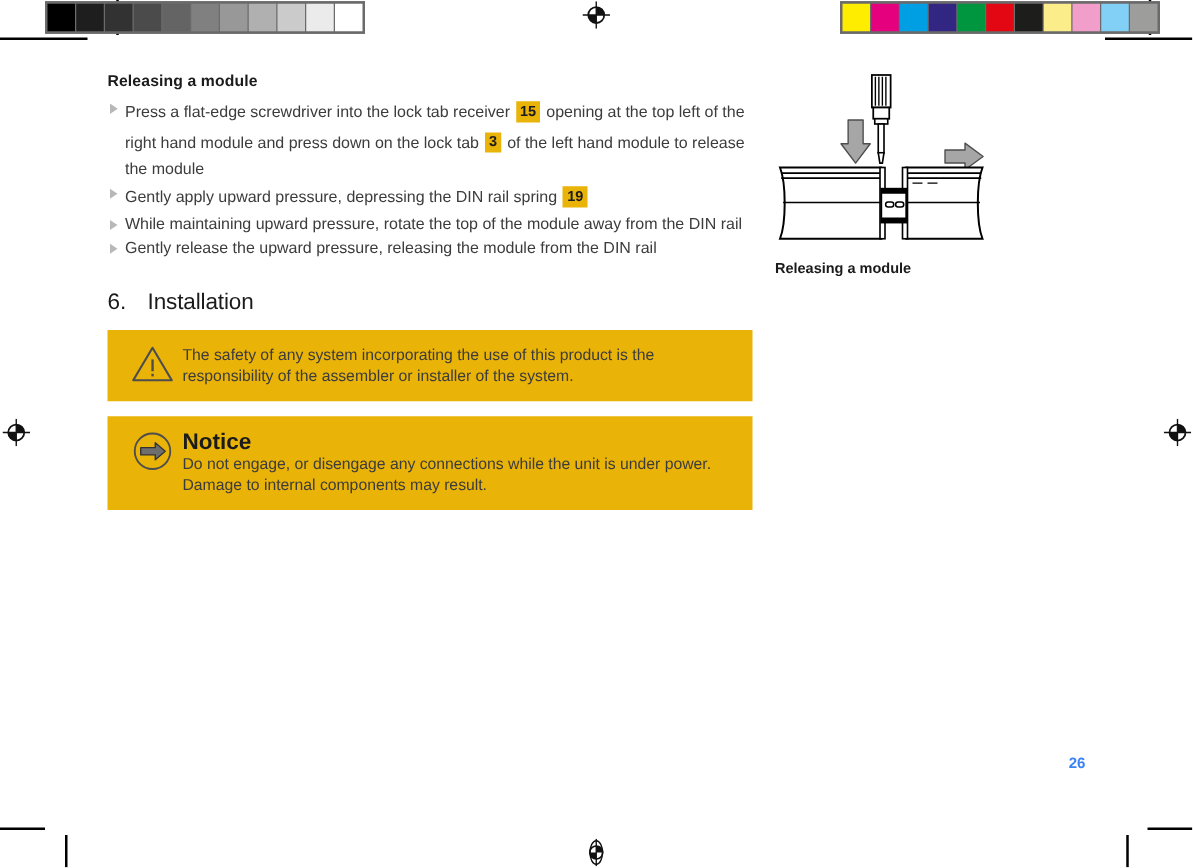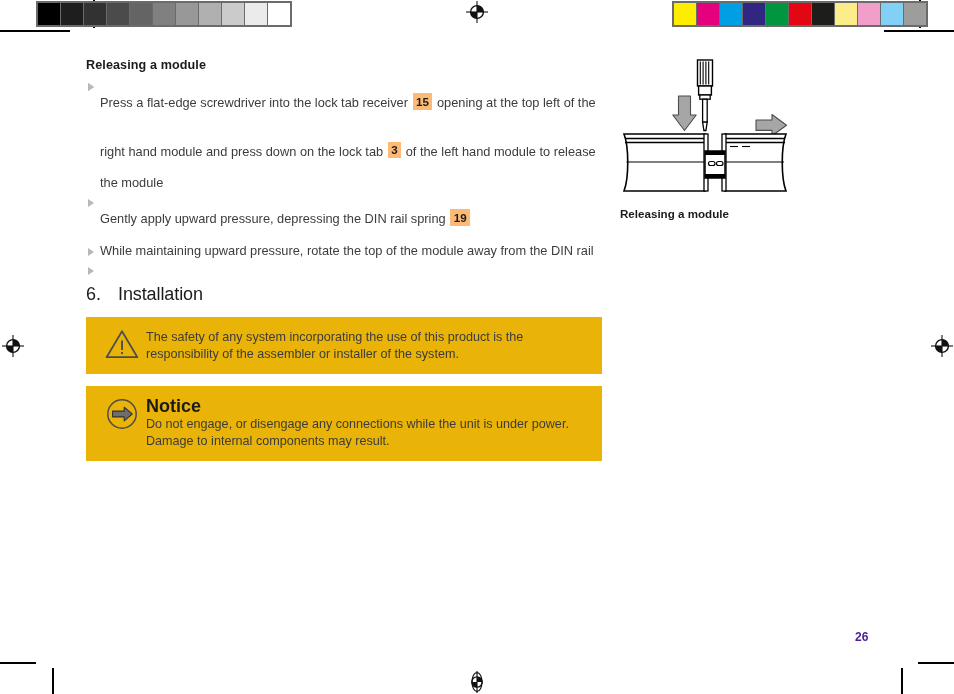--- a/index.html
+++ b/index.html
@@ -84,27 +84,27 @@
     left: 2px;
     top: 5.5px;
     width: 0;
     height: 0;
     border-top: 4.3px solid transparent;
     border-bottom: 4.3px solid transparent;
     border-left: 6.6px solid #b8b8b8;
   }
   .badge {
     display: inline-block;
-    background: #fdba74;
+    background: #eab308;
     color: #1b1b1b;
     font-weight: bold;
     font-size: 11.6px;
     line-height: 13px;
     padding: 1.5px 3.5px 2px 3.5px;
-    margin: 16px 1px;
+    margin: 4px 1px;
     vertical-align: 1px;
   }
 
   
   .chapter {
     margin: 23px 0 12px 0;
     font-size: 18px;
     font-weight: normal;
     color: #1b1b1b;
     letter-spacing: -0.1px;
@@ -157,24 +157,24 @@
     font-size: 11.6px;
     font-weight: bold;
     color: #1b1b1b;
     margin-top: 5px;
   }
 
   
   .folio {
     position: absolute;
     left: 855px;
-    top: 630px;
+    top: 603px;
     font-size: 12px;
     font-weight: bold;
-    color: #4c1d95;
+    color: #3b82f6;
   }
 </style>
 </head>
 <body>
 
 <div id="page">
 
   <div class="crop-line-h" style="left:0px;  top:30px;  width:70px;"></div>
   <div class="crop-line-v" style="left:93px; top:0px;   height:28px;"></div>
 
@@ -253,21 +253,21 @@
 
   <div class="content">
 
     <h3 class="sec-head">Releasing a module</h3>
 
     <ul class="steps" id="steps-list">
         <li><span class="tri"></span></li>
         <li><span class="tri"></span><span>Press a flat-edge screwdriver into the lock tab receiver </span><span class="badge">15</span><span> opening at the top left of the right hand module and press down on the lock tab </span><span class="badge">3</span><span> of the left hand module to release the module</span></li>
         <li><span class="tri"></span><span>Gently apply upward pressure, depressing the DIN rail spring </span><span class="badge">19</span></li>
         <li><span class="tri"></span><span>While maintaining upward pressure, rotate the top of the module away from the DIN rail</span></li>
-        <li><span class="tri"></span></li>
+        <li><span class="tri"></span><span>Gently release the upward pressure, releasing the module from the DIN rail</span></li>
       </ul>
 
     <h2 class="chapter">
       <span class="num">6.</span><span>Installation</span>
     </h2>
 
     <div class="note">
       <div class="ico">
         <svg width="34" height="30" viewBox="0 0 34 30" aria-hidden="true">
           <path d="M17 2.2 L32.4 28.2 L1.6 28.2 Z" fill="none" stroke="#4d4d4d" stroke-width="1.7" stroke-linejoin="round"></path>

